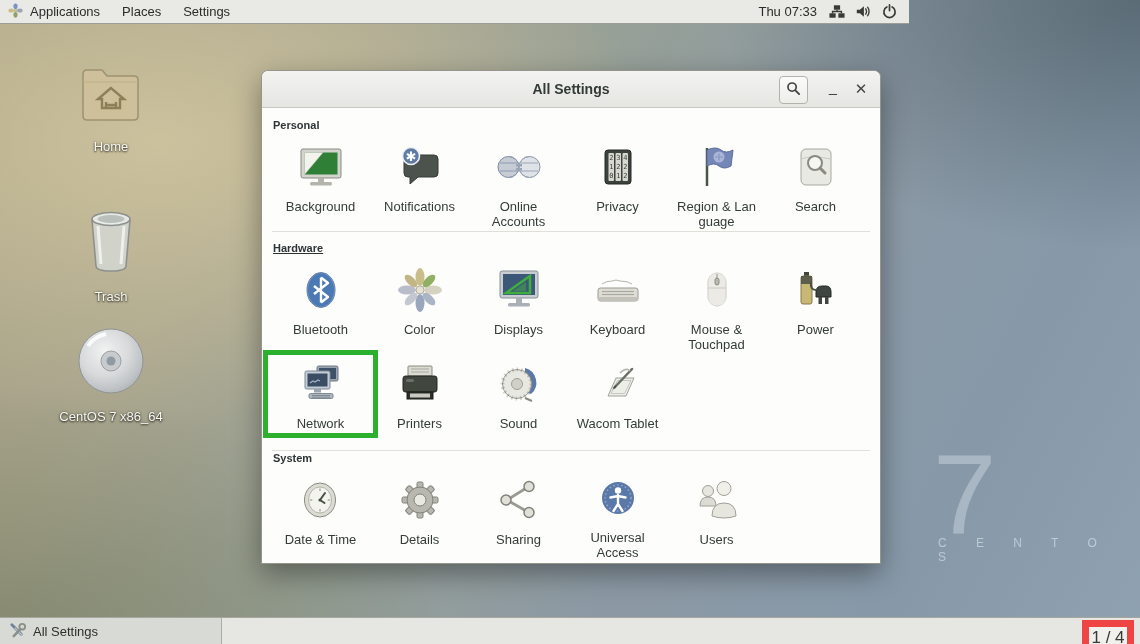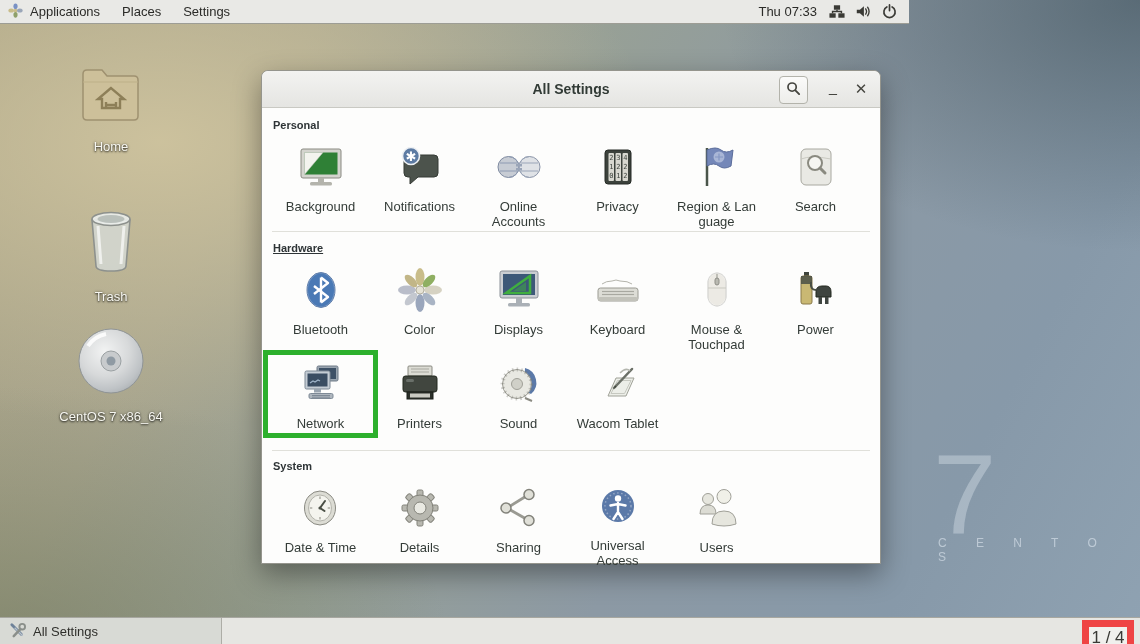--- a/index.html
+++ b/index.html
@@ -47,21 +47,21 @@
   .grid{display:grid;grid-template-columns:repeat(6,99px);margin:0 2px;}
   .grid.r92{grid-auto-rows:92px;}
   .grid.r94{grid-auto-rows:94px;}
   .grid.r88{grid-auto-rows:88px;}
   .item{position:relative;display:flex;flex-direction:column;align-items:center;cursor:pointer;}
   .item-icon{height:50px;display:flex;align-items:flex-end;justify-content:center;padding-top:2px;}
   .item-label{margin-top:8px;font-size:13px;line-height:15px;color:#343c38;text-align:center;white-space:pre-line;}
   .item.highlighted::after{content:"";position:absolute;top:-6px;left:-8px;right:-8px;bottom:12px;
     border:5px solid #2db02d;pointer-events:none;}
   .sep{border-top:1px solid #e0e0da;margin:0 3px;}
-  .mt9{margin-top:9px;text-decoration:underline;} .mt8{margin-top:8px;}
+  .mt9{margin-top:9px;text-decoration:underline;} .mt8{margin-top:0;}
   
   .taskbar{position:absolute;left:0;top:617px;width:1140px;height:27px;background:#e6e6e2;
     border-top:1px solid #a7a7a0;z-index:30;display:flex;align-items:stretch;}
   .task-active{width:222px;background:#d8dad5;border-right:1px solid #adada6;display:flex;align-items:center;
     gap:7px;padding-left:9px;font-size:13px;color:#2f2f2b;cursor:pointer;box-sizing:border-box;}
   .ws-box{position:absolute;right:6px;top:2px;width:38px;height:21px;background:#f0f0ed;border:7px solid #ef4444;
     display:flex;align-items:center;justify-content:center;font-size:17px;color:#3a3a36;cursor:pointer;}
 </style>
 </head>
 <body>

